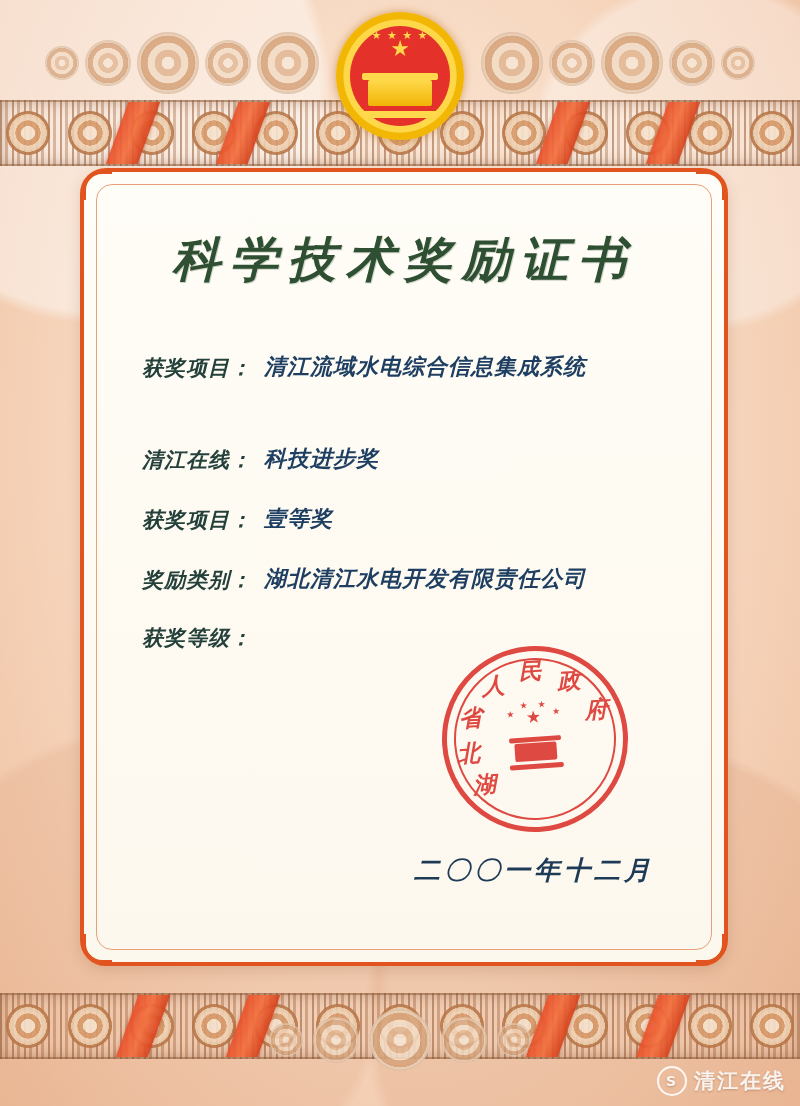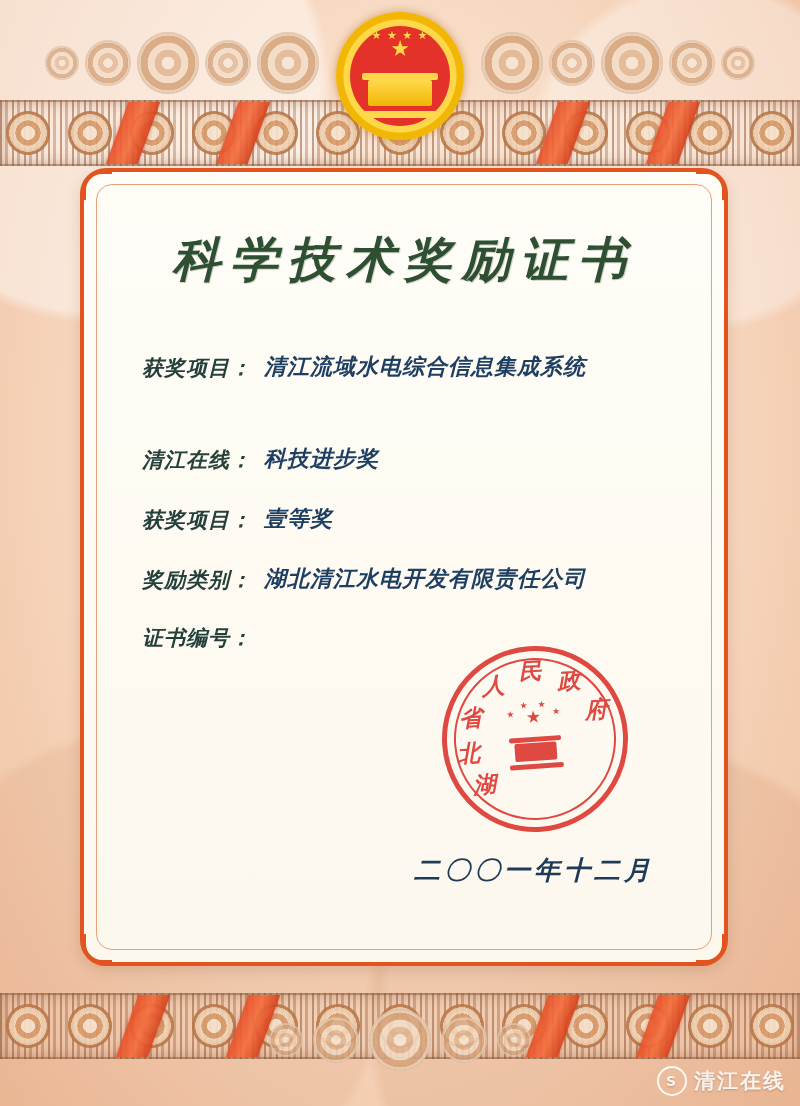--- a/index.html
+++ b/index.html
@@ -460,21 +460,21 @@
       </div>
       <div class="field-row">
         <span class="field-label">获奖项目：</span>
         <span class="field-value">壹等奖</span>
       </div>
       <div class="field-row">
         <span class="field-label">奖励类别：</span>
         <span class="field-value">湖北清江水电开发有限责任公司</span>
       </div>
       <div class="field-row">
-        <span class="field-label">证书编号：</span>
+        <span class="field-label">获奖等级：</span>
       </div>
     </div>
 
     <div class="seal">
       <div class="seal-inner-ring"></div>
       <div class="seal-text">
         <div class="seal-char" style="transform: rotate(-128deg) translateY(-68px) rotate(128deg)">湖</div>
         <div class="seal-char" style="transform: rotate(-98deg) translateY(-68px) rotate(98deg)">北</div>
         <div class="seal-char" style="transform: rotate(-68deg) translateY(-68px) rotate(68deg)">省</div>
         <div class="seal-char" style="transform: rotate(-34deg) translateY(-68px) rotate(34deg)">人</div>

